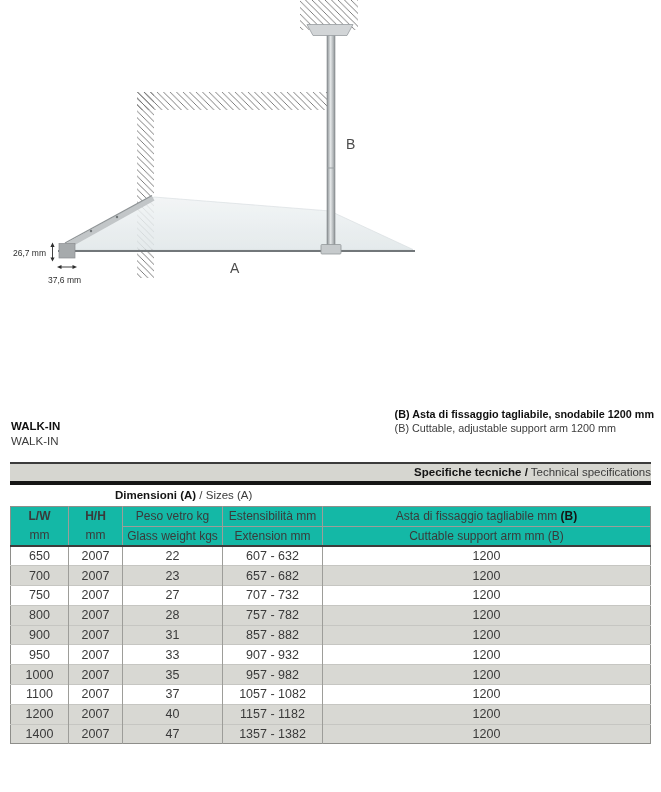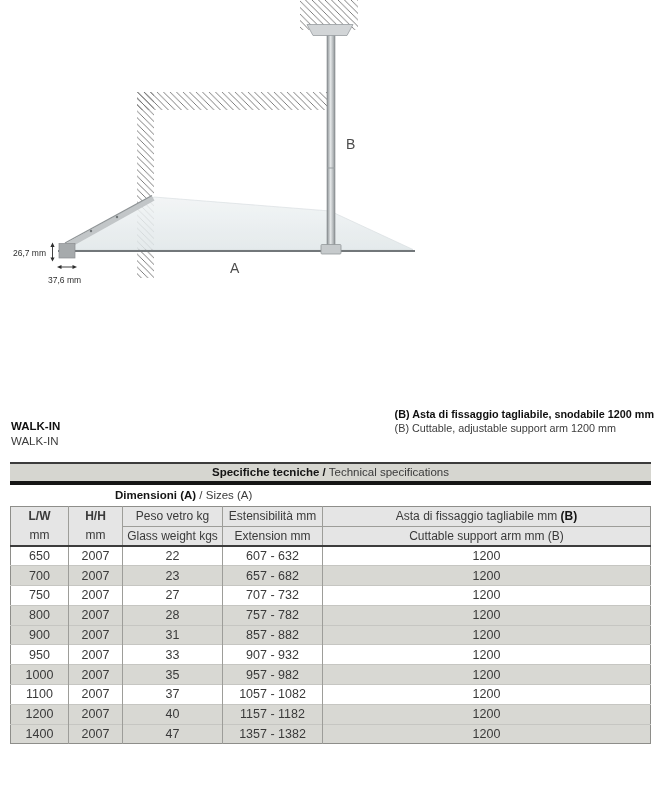--- a/index.html
+++ b/index.html
@@ -11,33 +11,33 @@
   .diagram { position:absolute; left:0; top:0; }
   .diagram text { font-family:"Liberation Sans", sans-serif; }
 
   .hdr-left { position:absolute; left:11px; top:419px; font-size:11.5px; line-height:14.5px; color:#3c3c3c; }
   .hdr-right { position:absolute; right:7px; top:395px; font-size:10.8px; line-height:14px; color:#3c3c3c;margin-top:12px; }
   .t-b { font-weight:bold; color:#101010; }
 
   .spec-bar {
     position:absolute; left:10px; top:462px; width:641px; height:23px;
     border-top:2px solid #3c3c3c; border-bottom:4px solid #161616;
-    background:#d6d6d0; text-align:center; font-size:11.5px; line-height:16px; color:#3a3a3a;
+    background:#d6d6d0; text-align:right; font-size:11.5px; line-height:16px; color:#3a3a3a;
   }
   .b { font-weight:bold; color:#141414; }
 
   .dims-label { position:absolute; left:115px; top:489px; font-size:11.5px; color:#3a3a3a; }
 
   .spec-table {
     position:absolute; left:10px; top:506px; width:641px;
     border-collapse:collapse; table-layout:fixed; border:1px solid #8e8e8a;
   }
   .spec-table th {
     border-left:1px solid #9d9d99; border-bottom:2px solid #3c3c3c;
-    font-weight:normal; padding:0; background:#e5e5e5;
+    font-weight:normal; padding:0; background:#14b8a6;
   }
   .spec-table th:first-child { border-left:none; }
   .h-top, .h-bot { height:19px; line-height:19px; font-size:12px; color:#3a3a3a; text-align:center; white-space:nowrap; overflow:hidden; }
   .h-bot.divided { border-top:1px solid #9d9d99; }
   .spec-table td {
     border-left:1px solid #9d9d99; height:19.8px; text-align:center;
     font-size:12.5px; color:#3a3a3a; padding:0; white-space:nowrap;
   }
   .spec-table td:first-child { border-left:none; }
   .spec-table tbody tr + tr td { border-top:1px solid #c6c6c2; }

